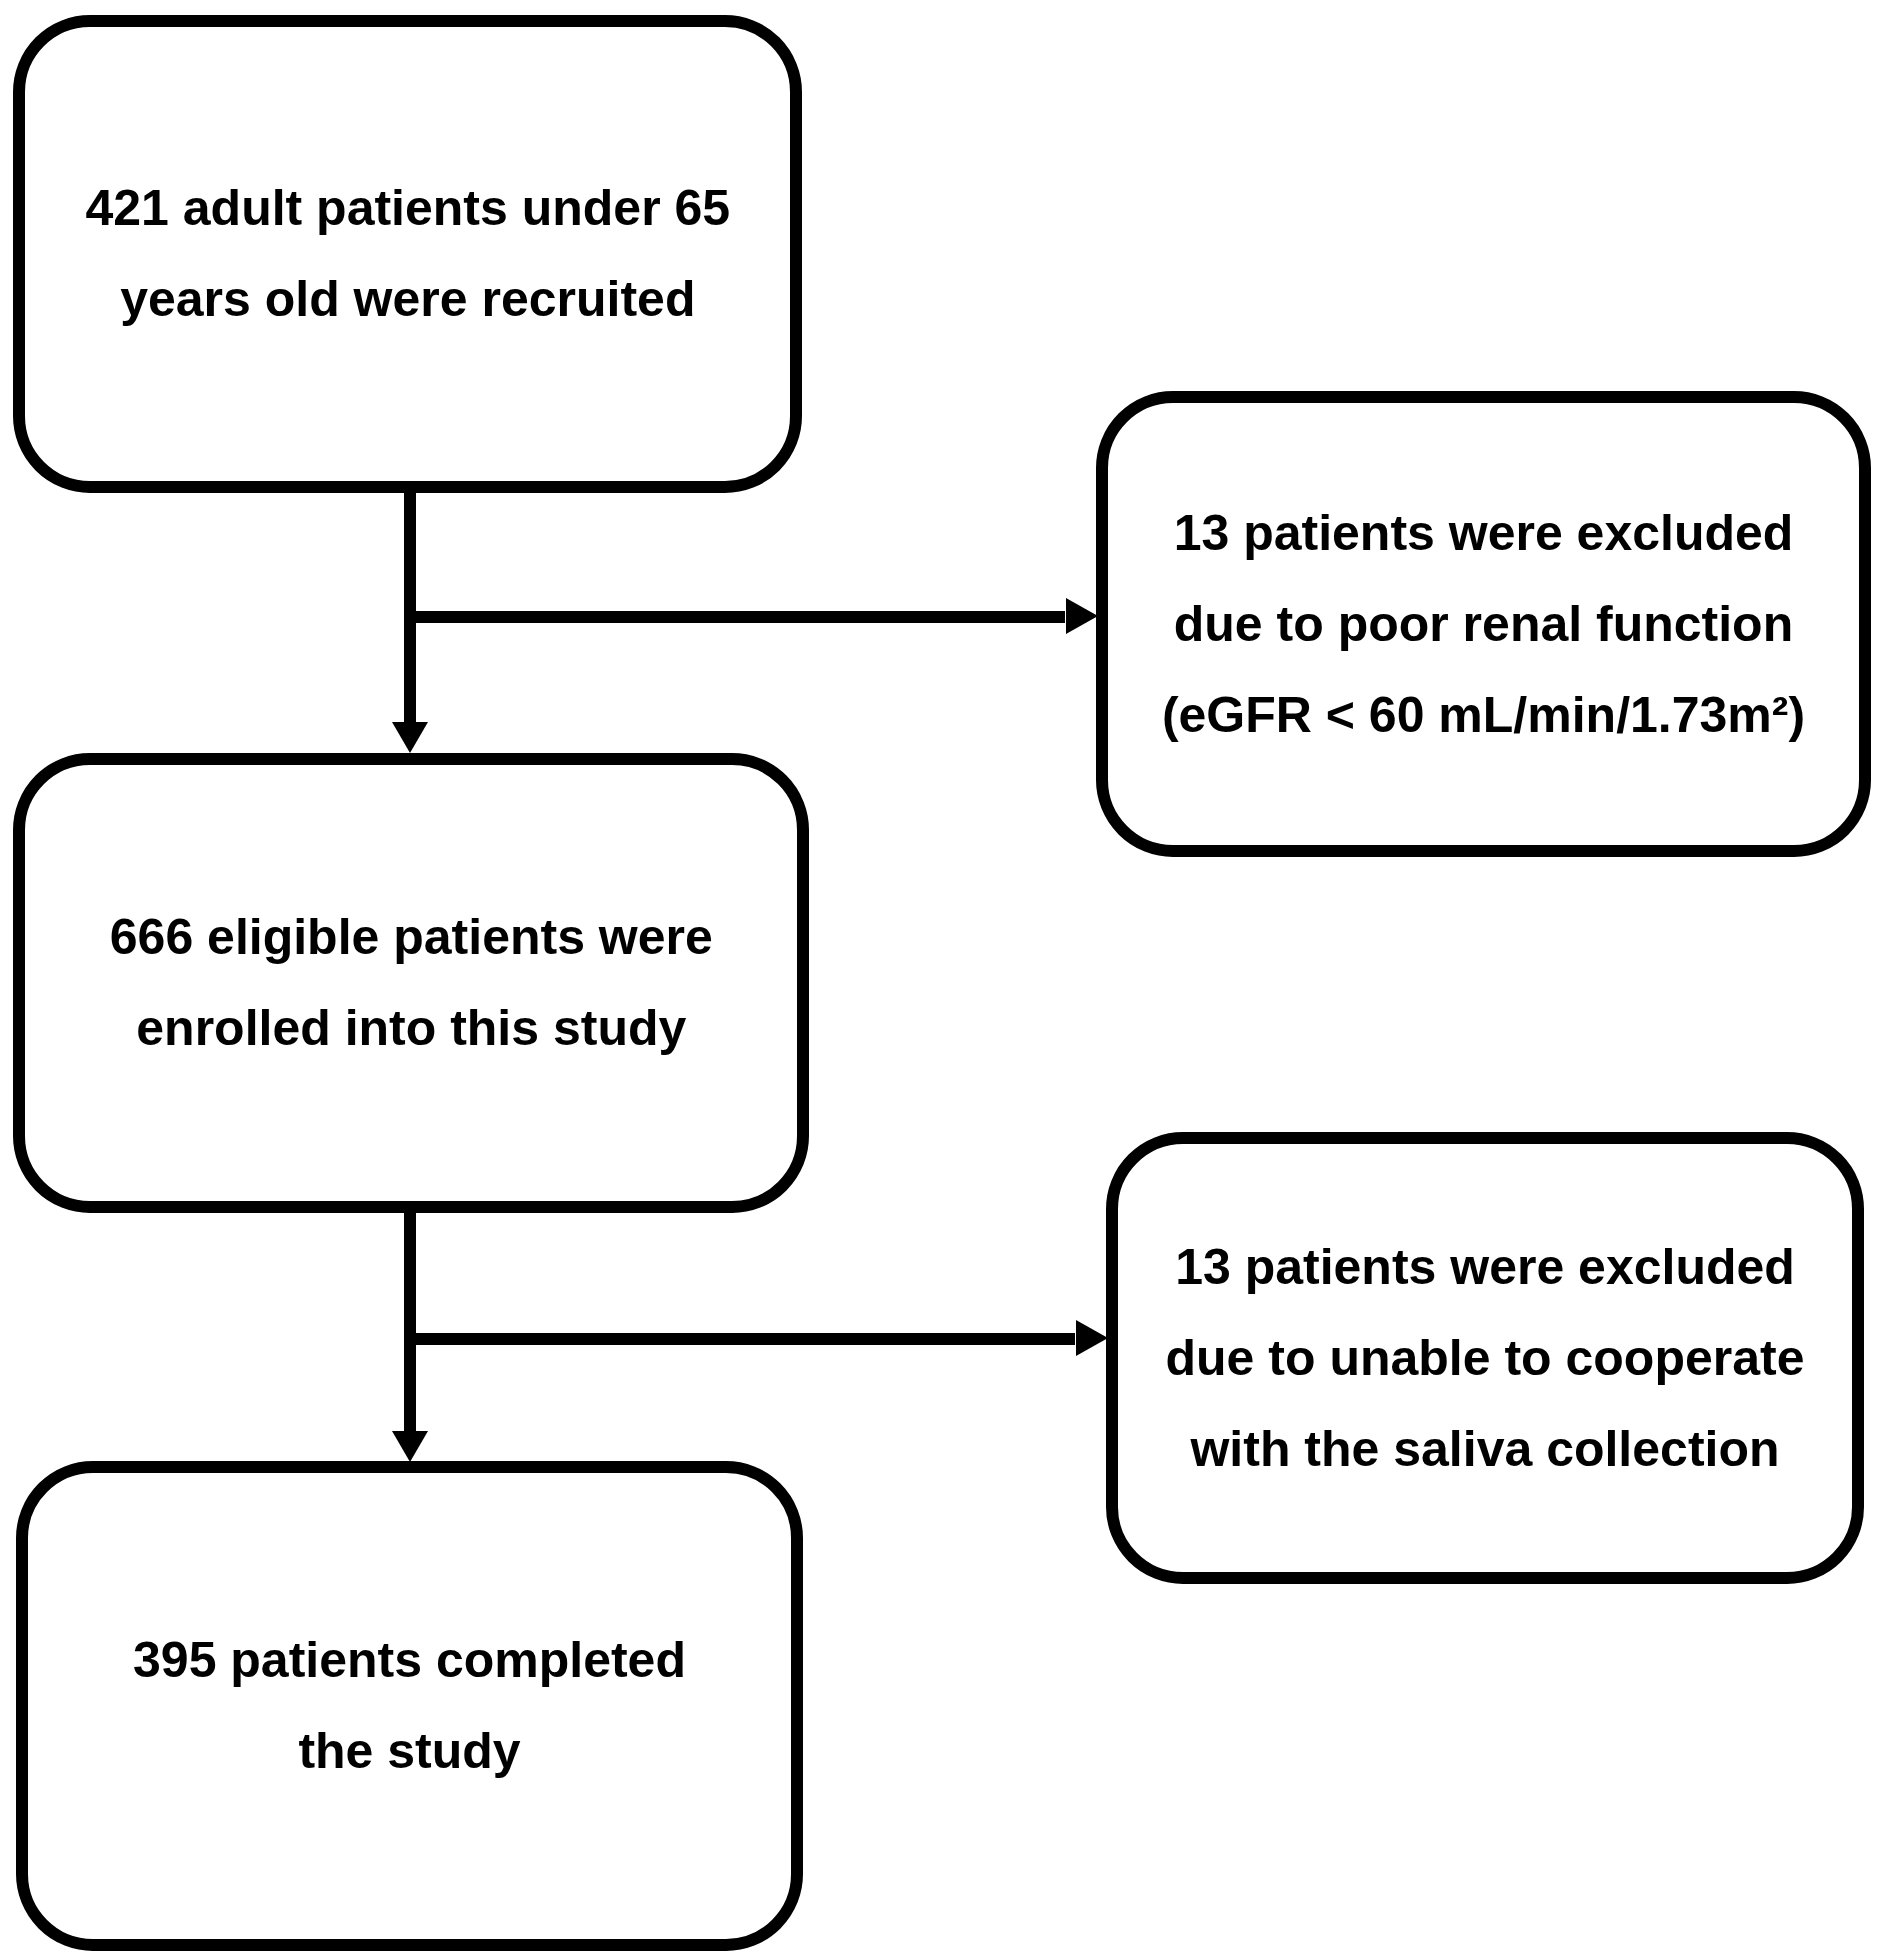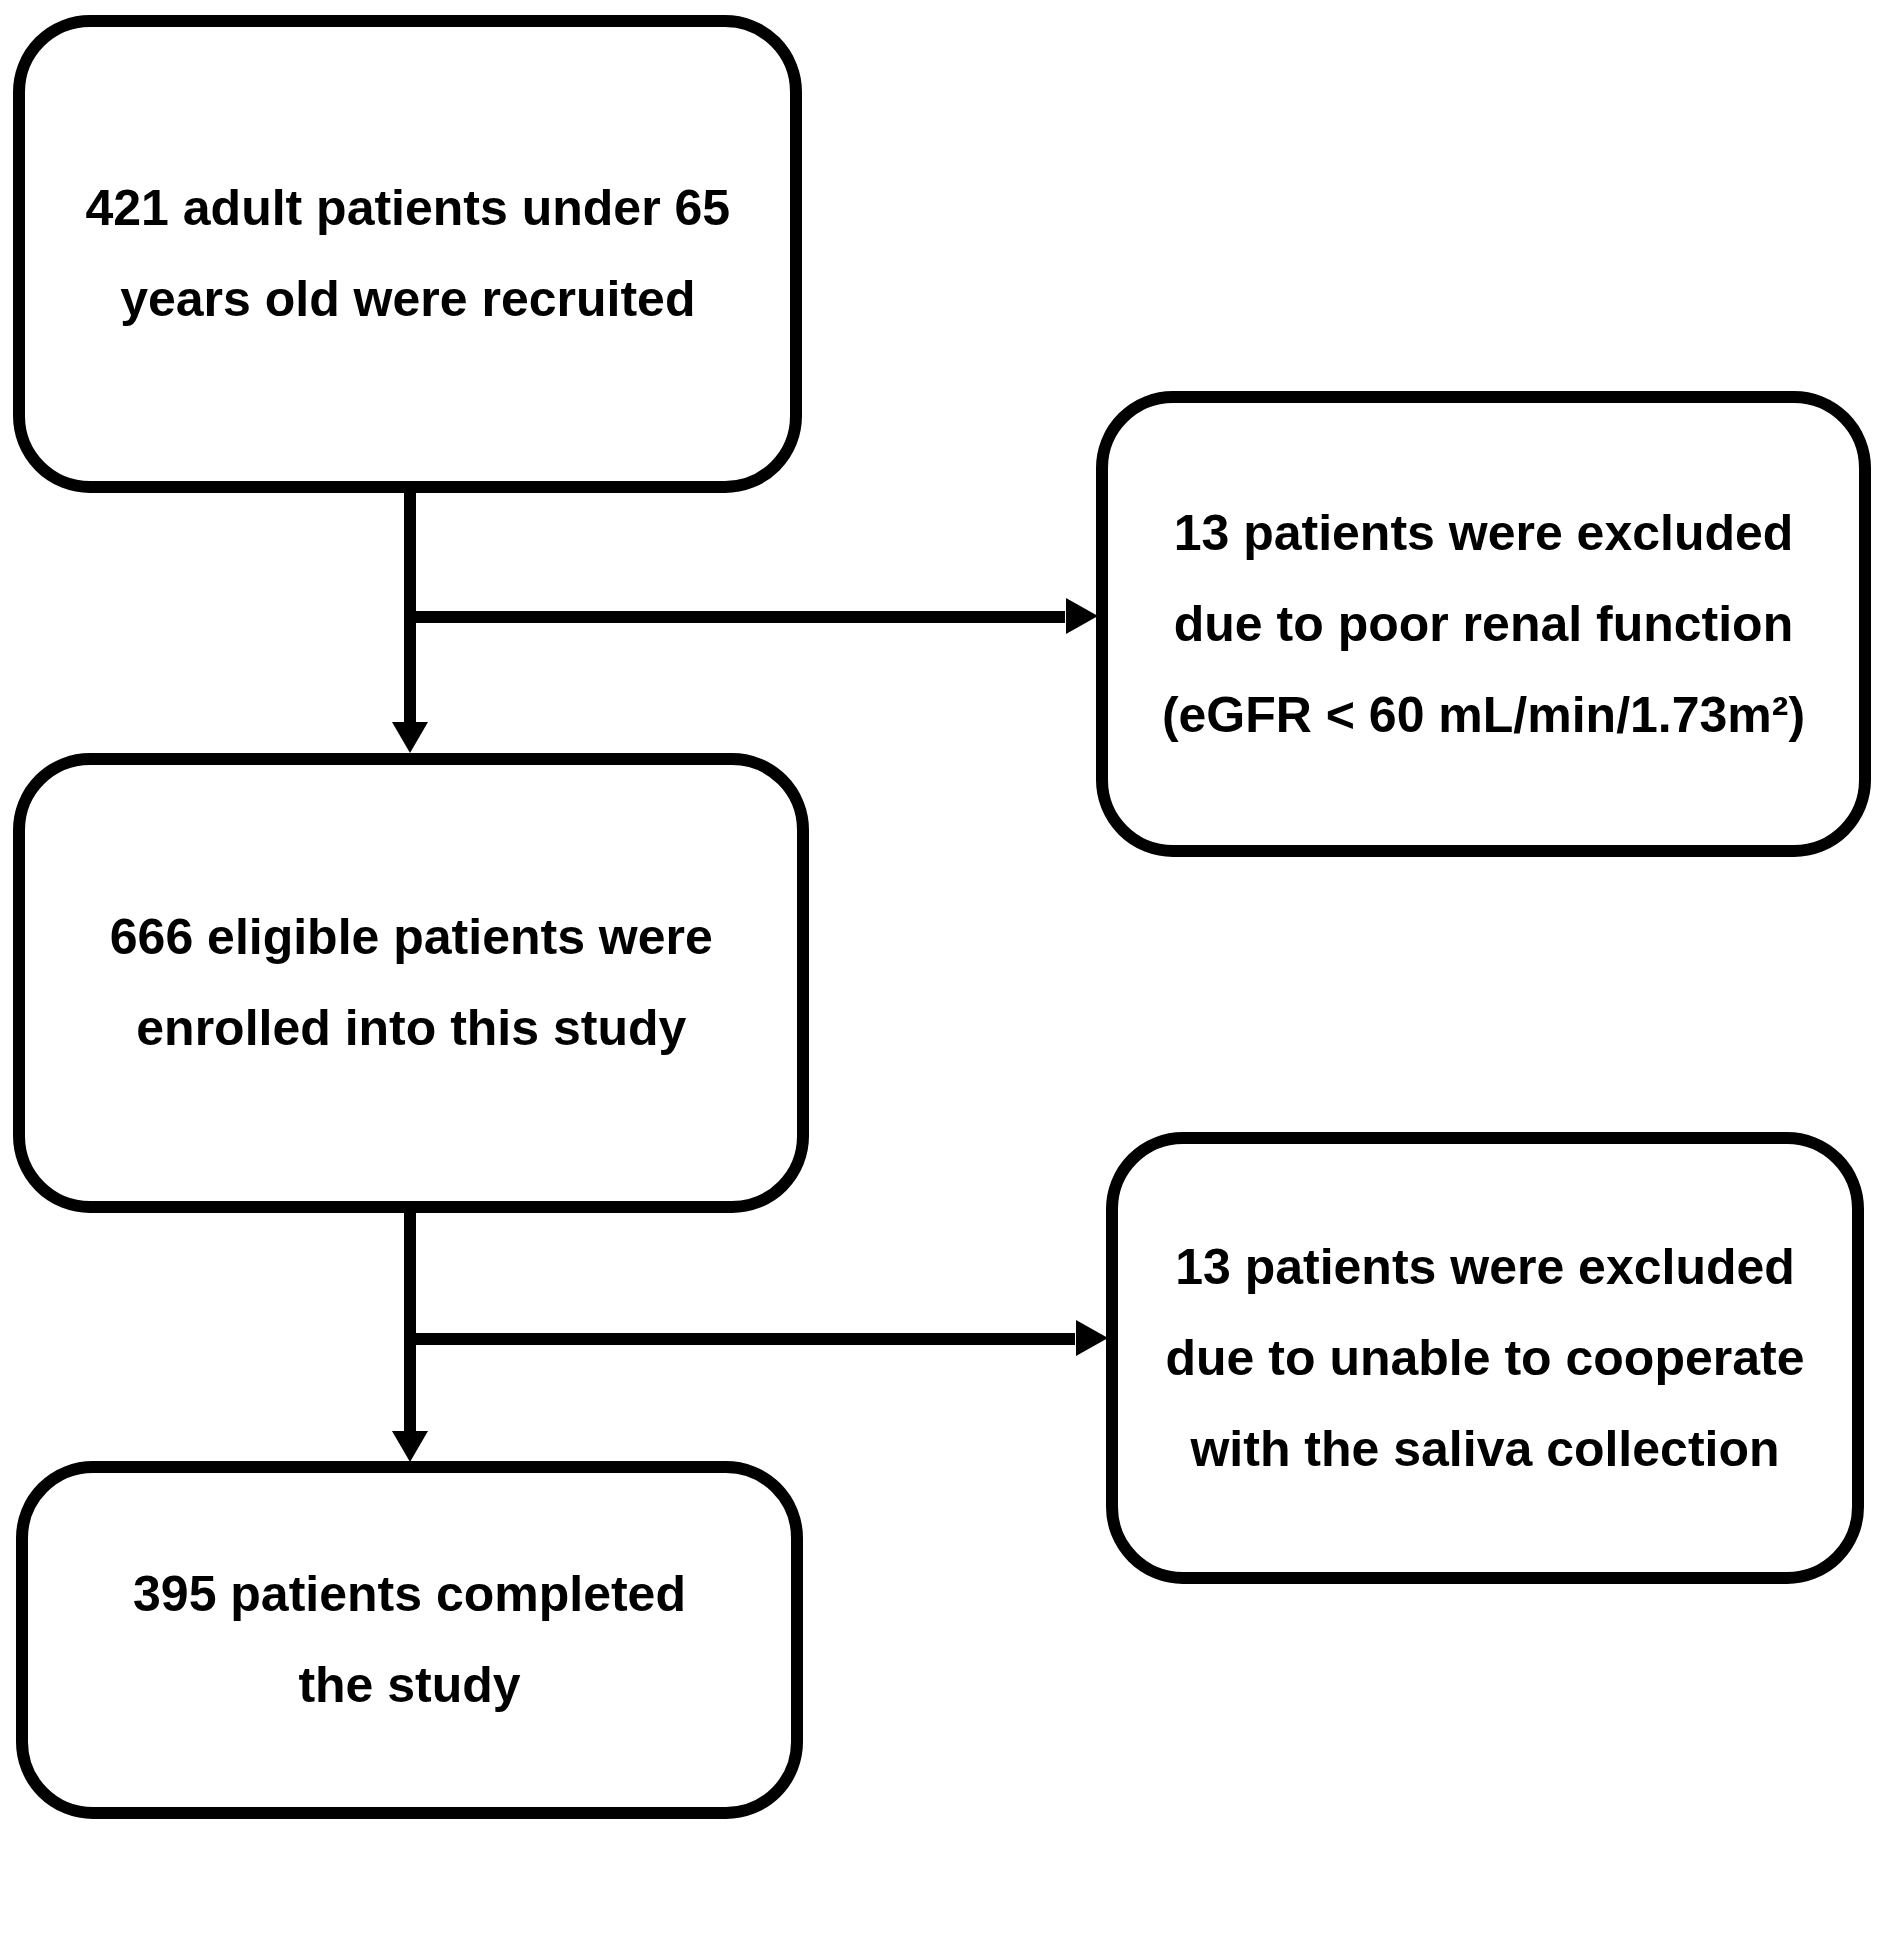--- a/index.html
+++ b/index.html
@@ -59,21 +59,21 @@
     height: 0;
     border-top: 18.7px solid transparent;
     border-bottom: 18.7px solid transparent;
     border-left: 32px solid #000000;
   }
   
   #node-recruited        { left: 13.3px;   top: 14.7px;   width: 789px; height: 478px; }
   #node-excluded-renal   { left: 1096px; top: 391px;  width: 775px; height: 466px; }
   #node-enrolled         { left: 13.3px;   top: 753px; width: 796px; height: 460px; }
   #node-excluded-saliva  { left: 1106px; top: 1132px; width: 758px; height: 452px; }
-  #node-completed        { left: 16px;   top: 1461px; width: 787px; height: 358px; }
+  #node-completed        { left: 16px;   top: 1461px; width: 787px; height: 490px; }
   
   #vline-recruited-enrolled   { left: 404px; top: 491px;  height: 235px; }
   #arrow-down-enrolled        { left: 392px; top: 722px; }
   #hline-branch-renal         { left: 404px; top: 611px;  width: 661px; }
   #arrow-right-renal          { left: 1066px; top: 598px; }
   #vline-enrolled-completed   { left: 404px; top: 1211px; height: 223px; }
   #arrow-down-completed       { left: 392px; top: 1431px; }
   #hline-branch-saliva        { left: 404px; top: 1333px; width: 671px; }
   #arrow-right-saliva         { left: 1076px; top: 1320px; }
 </style>

